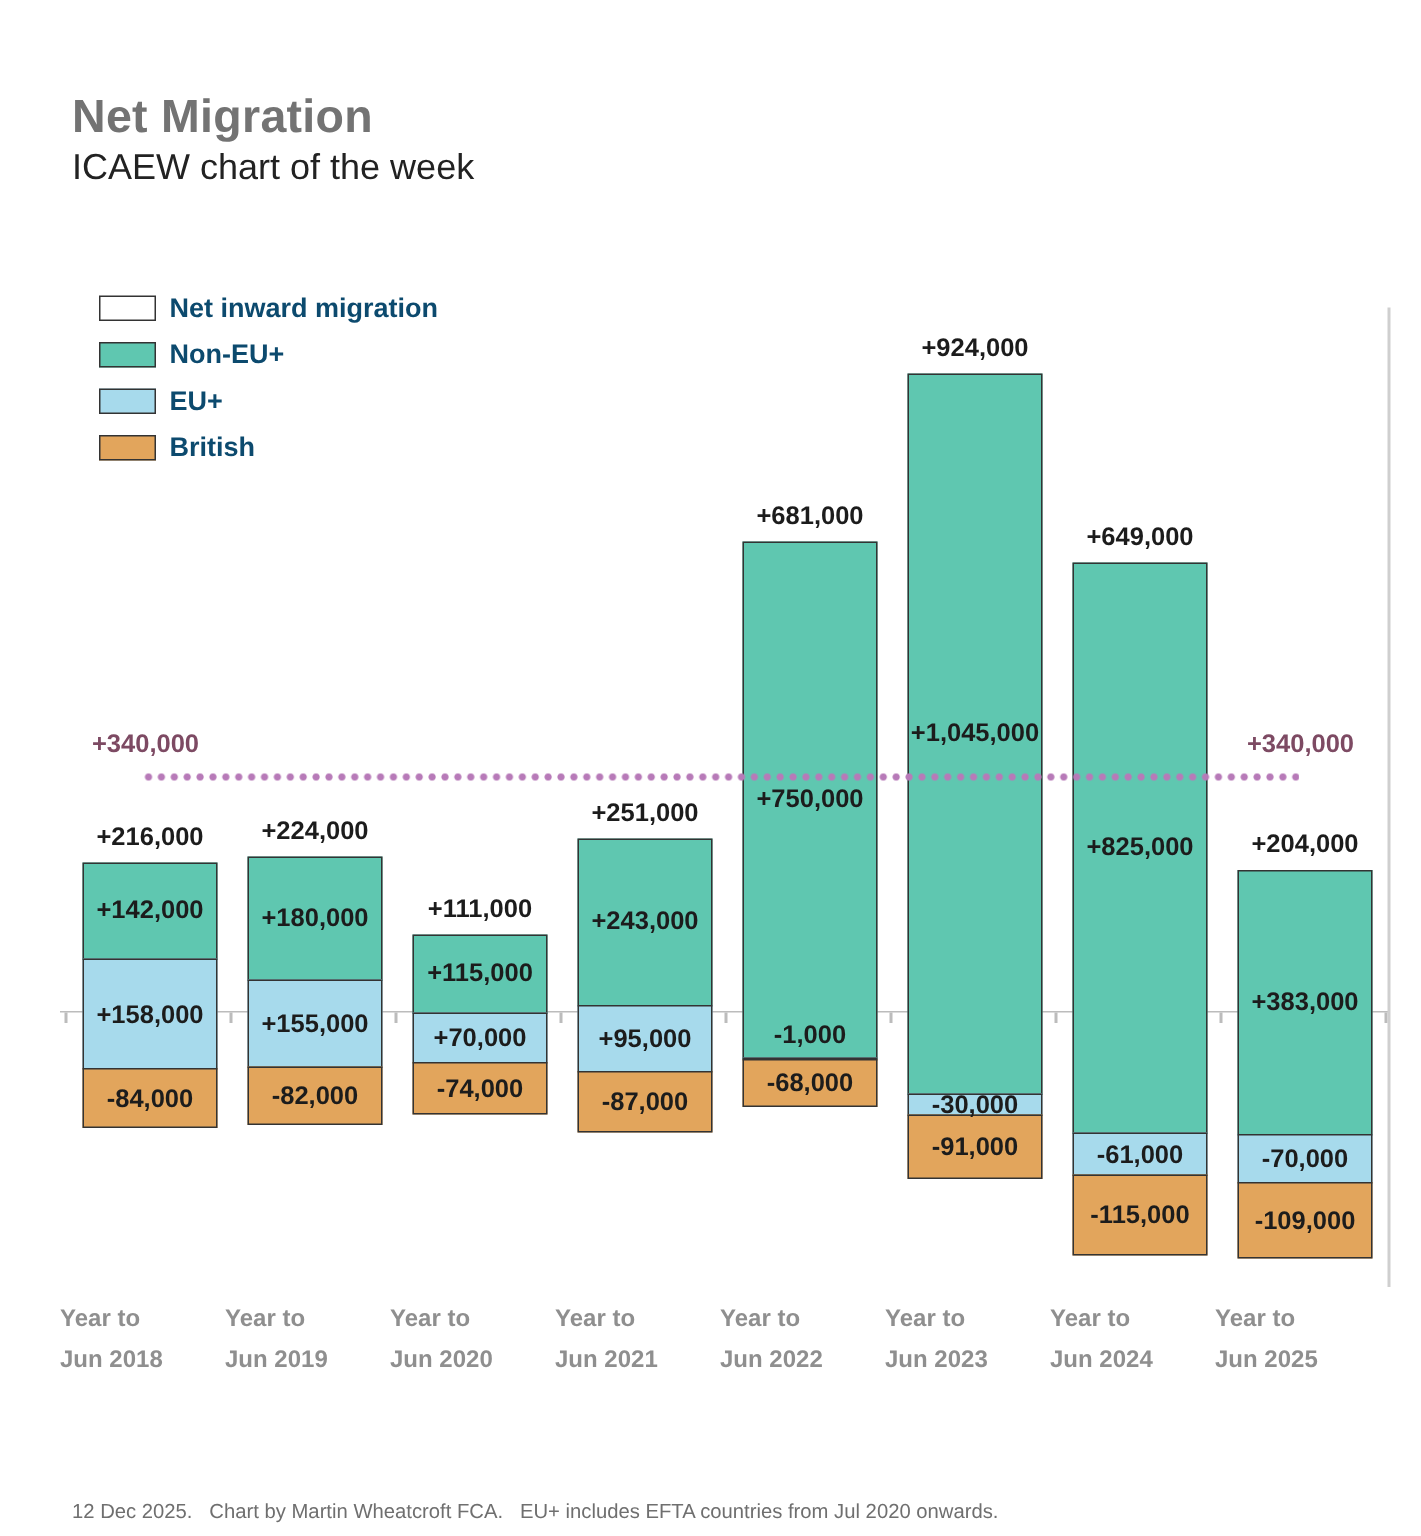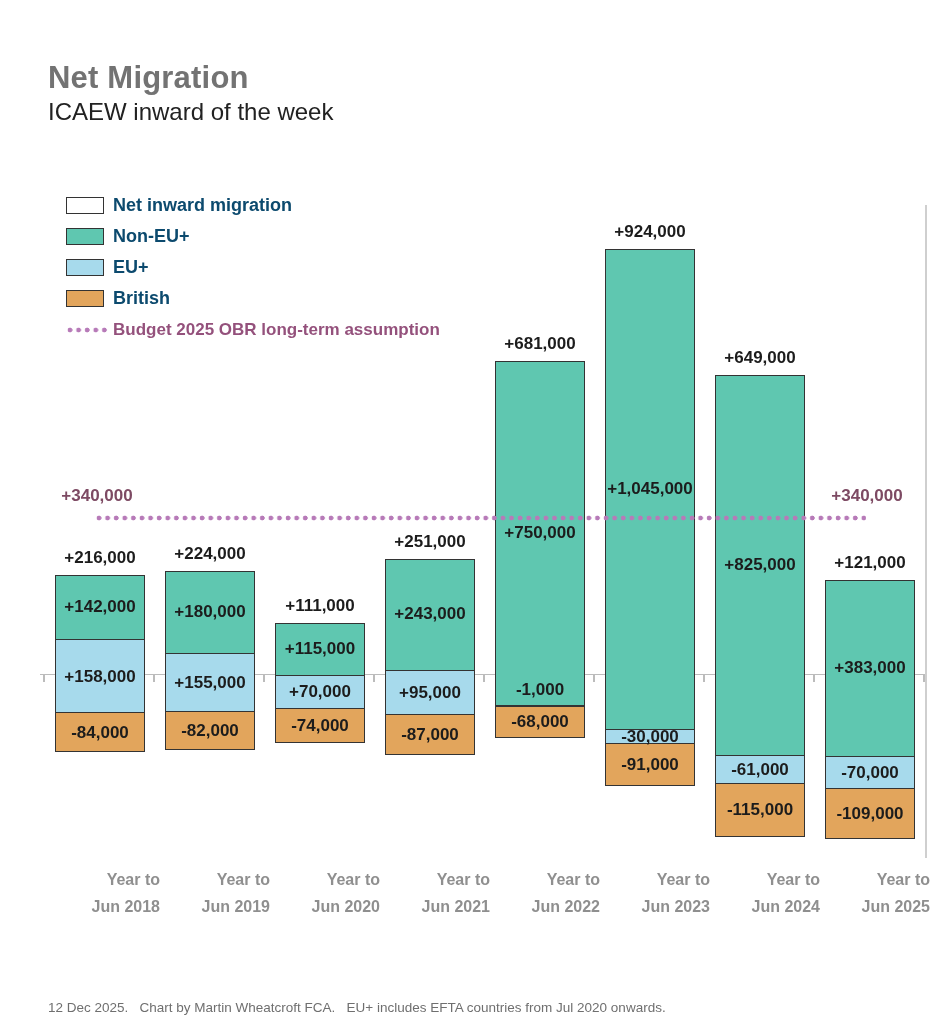--- a/index.html
+++ b/index.html
@@ -44,58 +44,54 @@
   .seg-label, .total-label {
     position: absolute; text-align: center; font-weight: bold;
     font-size: 17px; color: #1c1c1c; z-index: 4; white-space: nowrap;
   }
   .ref-line { position: absolute; height: 6px; z-index: 5; }
   .ref-label {
     position: absolute; font-size: 17px; font-weight: bold; z-index: 5;
     white-space: nowrap; text-align: center; width: 90px;
   }
   .x-label {
-    position: absolute; width: 120px; text-align: right;
+    position: absolute; width: 120px; text-align: left;
     font-size: 16px; font-weight: 600; color: #8f8f8f; line-height: 27px; z-index: 2;
   }
 
   .footer {
     position: absolute; left: 48px; top: 948px;
     font-size: 13.5px; color: #6f6f6f; line-height: 24px;
     white-space: pre-wrap;
   }
 </style>
 </head>
 <body>
 
 <div id="page">
 
   <div class="title">Net Migration</div>
-  <div class="subtitle">ICAEW inward of the week</div>
+  <div class="subtitle">ICAEW chart of the week</div>
 
   <div class="legend">
     <div class="legend-row">
       <span class="swatch" style="background: rgb(255, 255, 255);"></span>
       <span class="legend-label">Net inward migration</span>
     </div>
     <div class="legend-row">
       <span class="swatch" style="background: rgb(95, 199, 176);"></span>
       <span class="legend-label">Non-EU+</span>
     </div>
     <div class="legend-row">
       <span class="swatch" style="background: rgb(167, 218, 236);"></span>
       <span class="legend-label">EU+</span>
     </div>
     <div class="legend-row">
       <span class="swatch" style="background: rgb(226, 165, 92);"></span>
       <span class="legend-label">British</span>
-    </div>
-    <div class="legend-row">
-      <span class="legend-dots" id="legend-dots" style="background-image: radial-gradient(circle at 4px 3px, rgb(183, 122, 184) 2.1px, transparent 2.7px); background-size: 8.6px 6px; background-repeat: repeat-x;"></span>
-      <span class="legend-line-label" id="legend-line-label" style="color: rgb(148, 81, 124);">Budget 2025 OBR long-term assumption</span>
     </div>
   </div>
 
   <div id="plot">
       <div class="axis-line" style="left: 40px; top: 673.75px; width: 886px; height: 1.5px;"></div>
       <div class="tick" style="left: 43px; top: 674.5px; height: 7px;"></div>
       <div class="tick" style="left: 153px; top: 674.5px; height: 7px;"></div>
       <div class="tick" style="left: 263px; top: 674.5px; height: 7px;"></div>
       <div class="tick" style="left: 373px; top: 674.5px; height: 7px;"></div>
       <div class="tick" style="left: 483px; top: 674.5px; height: 7px;"></div>
@@ -180,21 +176,21 @@
       <div class="x-label" style="left: 700px; top: 866px;">
         <div>Year to</div>
         <div>Jun 2024</div>
       </div>
       <div class="bar-seg" style="left: 825px; top: 580.491px; width: 90px; height: 176.498px; background: rgb(95, 199, 176);"></div>
       <div class="seg-label" style="left: 795px; width: 150px; top: 658.24px;">+383,000</div>
       <div class="bar-seg" style="left: 825px; top: 755.989px; width: 90px; height: 33.2581px; background: rgb(167, 218, 236);"></div>
       <div class="seg-label" style="left: 795px; width: 150px; top: 763.118px;">-70,000</div>
       <div class="bar-seg" style="left: 825px; top: 788.247px; width: 90px; height: 51.2305px; background: rgb(226, 165, 92);"></div>
       <div class="seg-label" style="left: 795px; width: 150px; top: 804.362px;">-109,000</div>
-      <div class="total-label" style="left: 795px; width: 150px; top: 553.491px;">+121,000</div>
+      <div class="total-label" style="left: 795px; width: 150px; top: 553.491px;">+204,000</div>
       <div class="x-label" style="left: 810px; top: 866px;">
         <div>Year to</div>
         <div>Jun 2025</div>
       </div>
       <div class="ref-line" style="left: 95px; width: 771px; top: 514.818px; background-image: radial-gradient(circle at 4px 3px, rgb(183, 122, 184) 2.1px, transparent 2.7px); background-size: 8.6px 6px; background-repeat: repeat-x;"></div>
       <div class="ref-label" style="left: 52px; top: 485.818px; color: rgb(125, 74, 99);">+340,000</div>
       <div class="ref-label" style="left: 822px; top: 485.818px; color: rgb(125, 74, 99);">+340,000</div>
     </div>
 
   <div class="footer">

